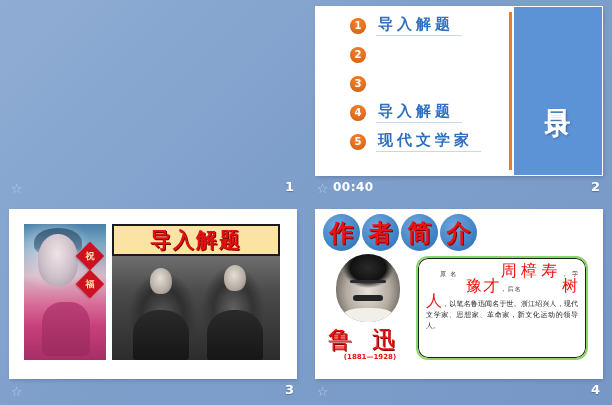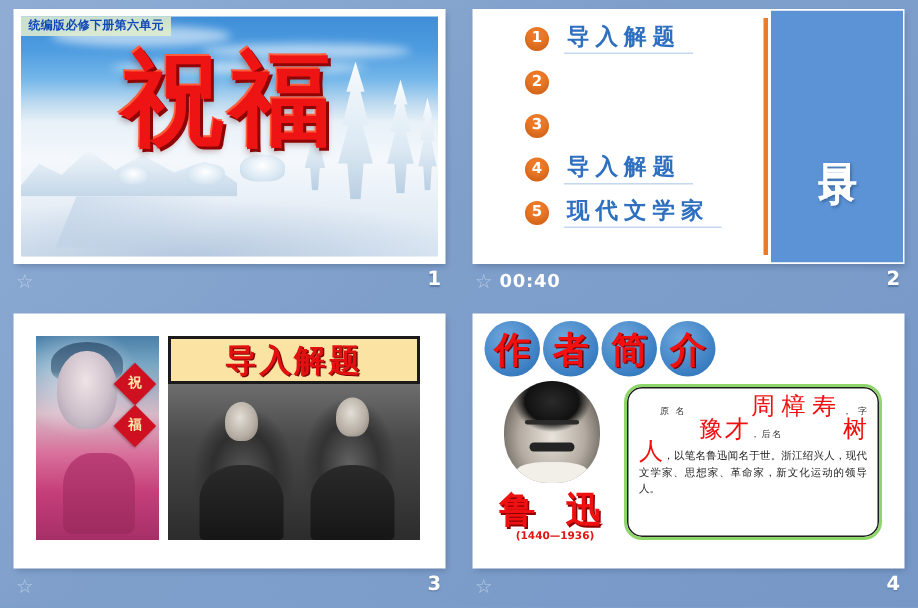--- a/index.html
+++ b/index.html
@@ -370,26 +370,26 @@
     position: absolute;
     left: 8px; bottom: -2px;
     width: 48px; height: 16px;
     background: #f2efe9;
     border-radius: 40% 40% 0 0;
   }
   .s4-name {
     position: absolute;
     left: 12px; top: 116px;
     width: 84px;
-    text-align: center;
+    text-align: left;
     color: #ef1111;
     font-family: "DejaVu Serif", "Liberation Serif", serif;
     font-size: 24px;
     line-height: 28px;
-    font-weight: bold;
+    font-weight: normal;
     letter-spacing: 6px;
     text-shadow: 1px 1px 0 #8c0000;
   }
   .s4-dates {
     position: absolute;
     left: 12px; top: 143px;
     width: 84px;
     text-align: center;
     color: #e21414;
     font-size: 7px;
@@ -423,38 +423,20 @@
     font-weight: normal;
     margin-left: 40px;
   }
 </style>
 </head>
 <body>
 
 <div class="sheet">
 
   <div class="slide-cell cell-1">
-    <div class="slide">
-      <div class="s1-photo">
-        <div class="s1-cloud" style="left:20px;  top:6px;  width:120px; height:14px;"></div>
-        <div class="s1-cloud" style="left:120px; top:18px; width:140px; height:10px;"></div>
-        <div class="s1-cloud" style="left:60px;  top:30px; width:170px; height:8px;"></div>
-        <div class="s1-mountain"></div>
-        <div class="s1-tree" style="left:206px; top:30px; width:34px; height:92px;"></div>
-        <div class="s1-tree" style="left:240px; top:42px; width:26px; height:76px;"></div>
-        <div class="s1-tree" style="left:186px; top:58px; width:20px; height:58px;"></div>
-        <div class="s1-tree" style="left:262px; top:54px; width:18px; height:62px;"></div>
-        <div class="s1-bush" style="left:146px; top:92px; width:30px; height:18px;"></div>
-        <div class="s1-bush" style="left:110px; top:98px; width:26px; height:14px;"></div>
-        <div class="s1-bush" style="left:64px;  top:100px; width:22px; height:12px;"></div>
-        <div class="s1-track"></div>
-      </div>
-      <div class="s1-label">统编版必修下册第六单元</div>
-      <div class="s1-title">祝福</div>
-    </div>
     <div class="footer">
       <div class="star-icon">☆</div>
       <div class="footer-time"></div>
       <div class="page-num">1</div>
     </div>
   </div>
 
   <div class="slide-cell cell-2">
     <div class="slide">
       <div class="s2-body">
@@ -529,21 +511,21 @@
           <div class="s4-circle">者</div>
           <div class="s4-circle">简</div>
           <div class="s4-circle">介</div>
         </div>
         <div class="s4-portrait">
           <div class="s4-brow"></div>
           <div class="s4-mustache"></div>
           <div class="s4-collar"></div>
         </div>
         <div class="s4-name">鲁 迅</div>
-        <div class="s4-dates">(1440—1936)</div>
+        <div class="s4-dates">(1881—1928)</div>
         <div class="s4-box">
           <p class="s4-p indent">
             <span class="s4-small">原名</span><span class="s4-red-big">周樟寿</span><span class="s4-small">，字</span><span class="s4-red-big">豫才</span><span class="s4-small">，后名</span><span class="s4-red-big">树人</span><span>，以笔名鲁迅闻名于世。浙江绍兴人，现代文学家、思想家、革命家，新文化运动的领导人。</span>
           </p>
         </div>
       </div>
     </div>
     <div class="footer">
       <div class="star-icon">☆</div>
       <div class="footer-time"></div>

